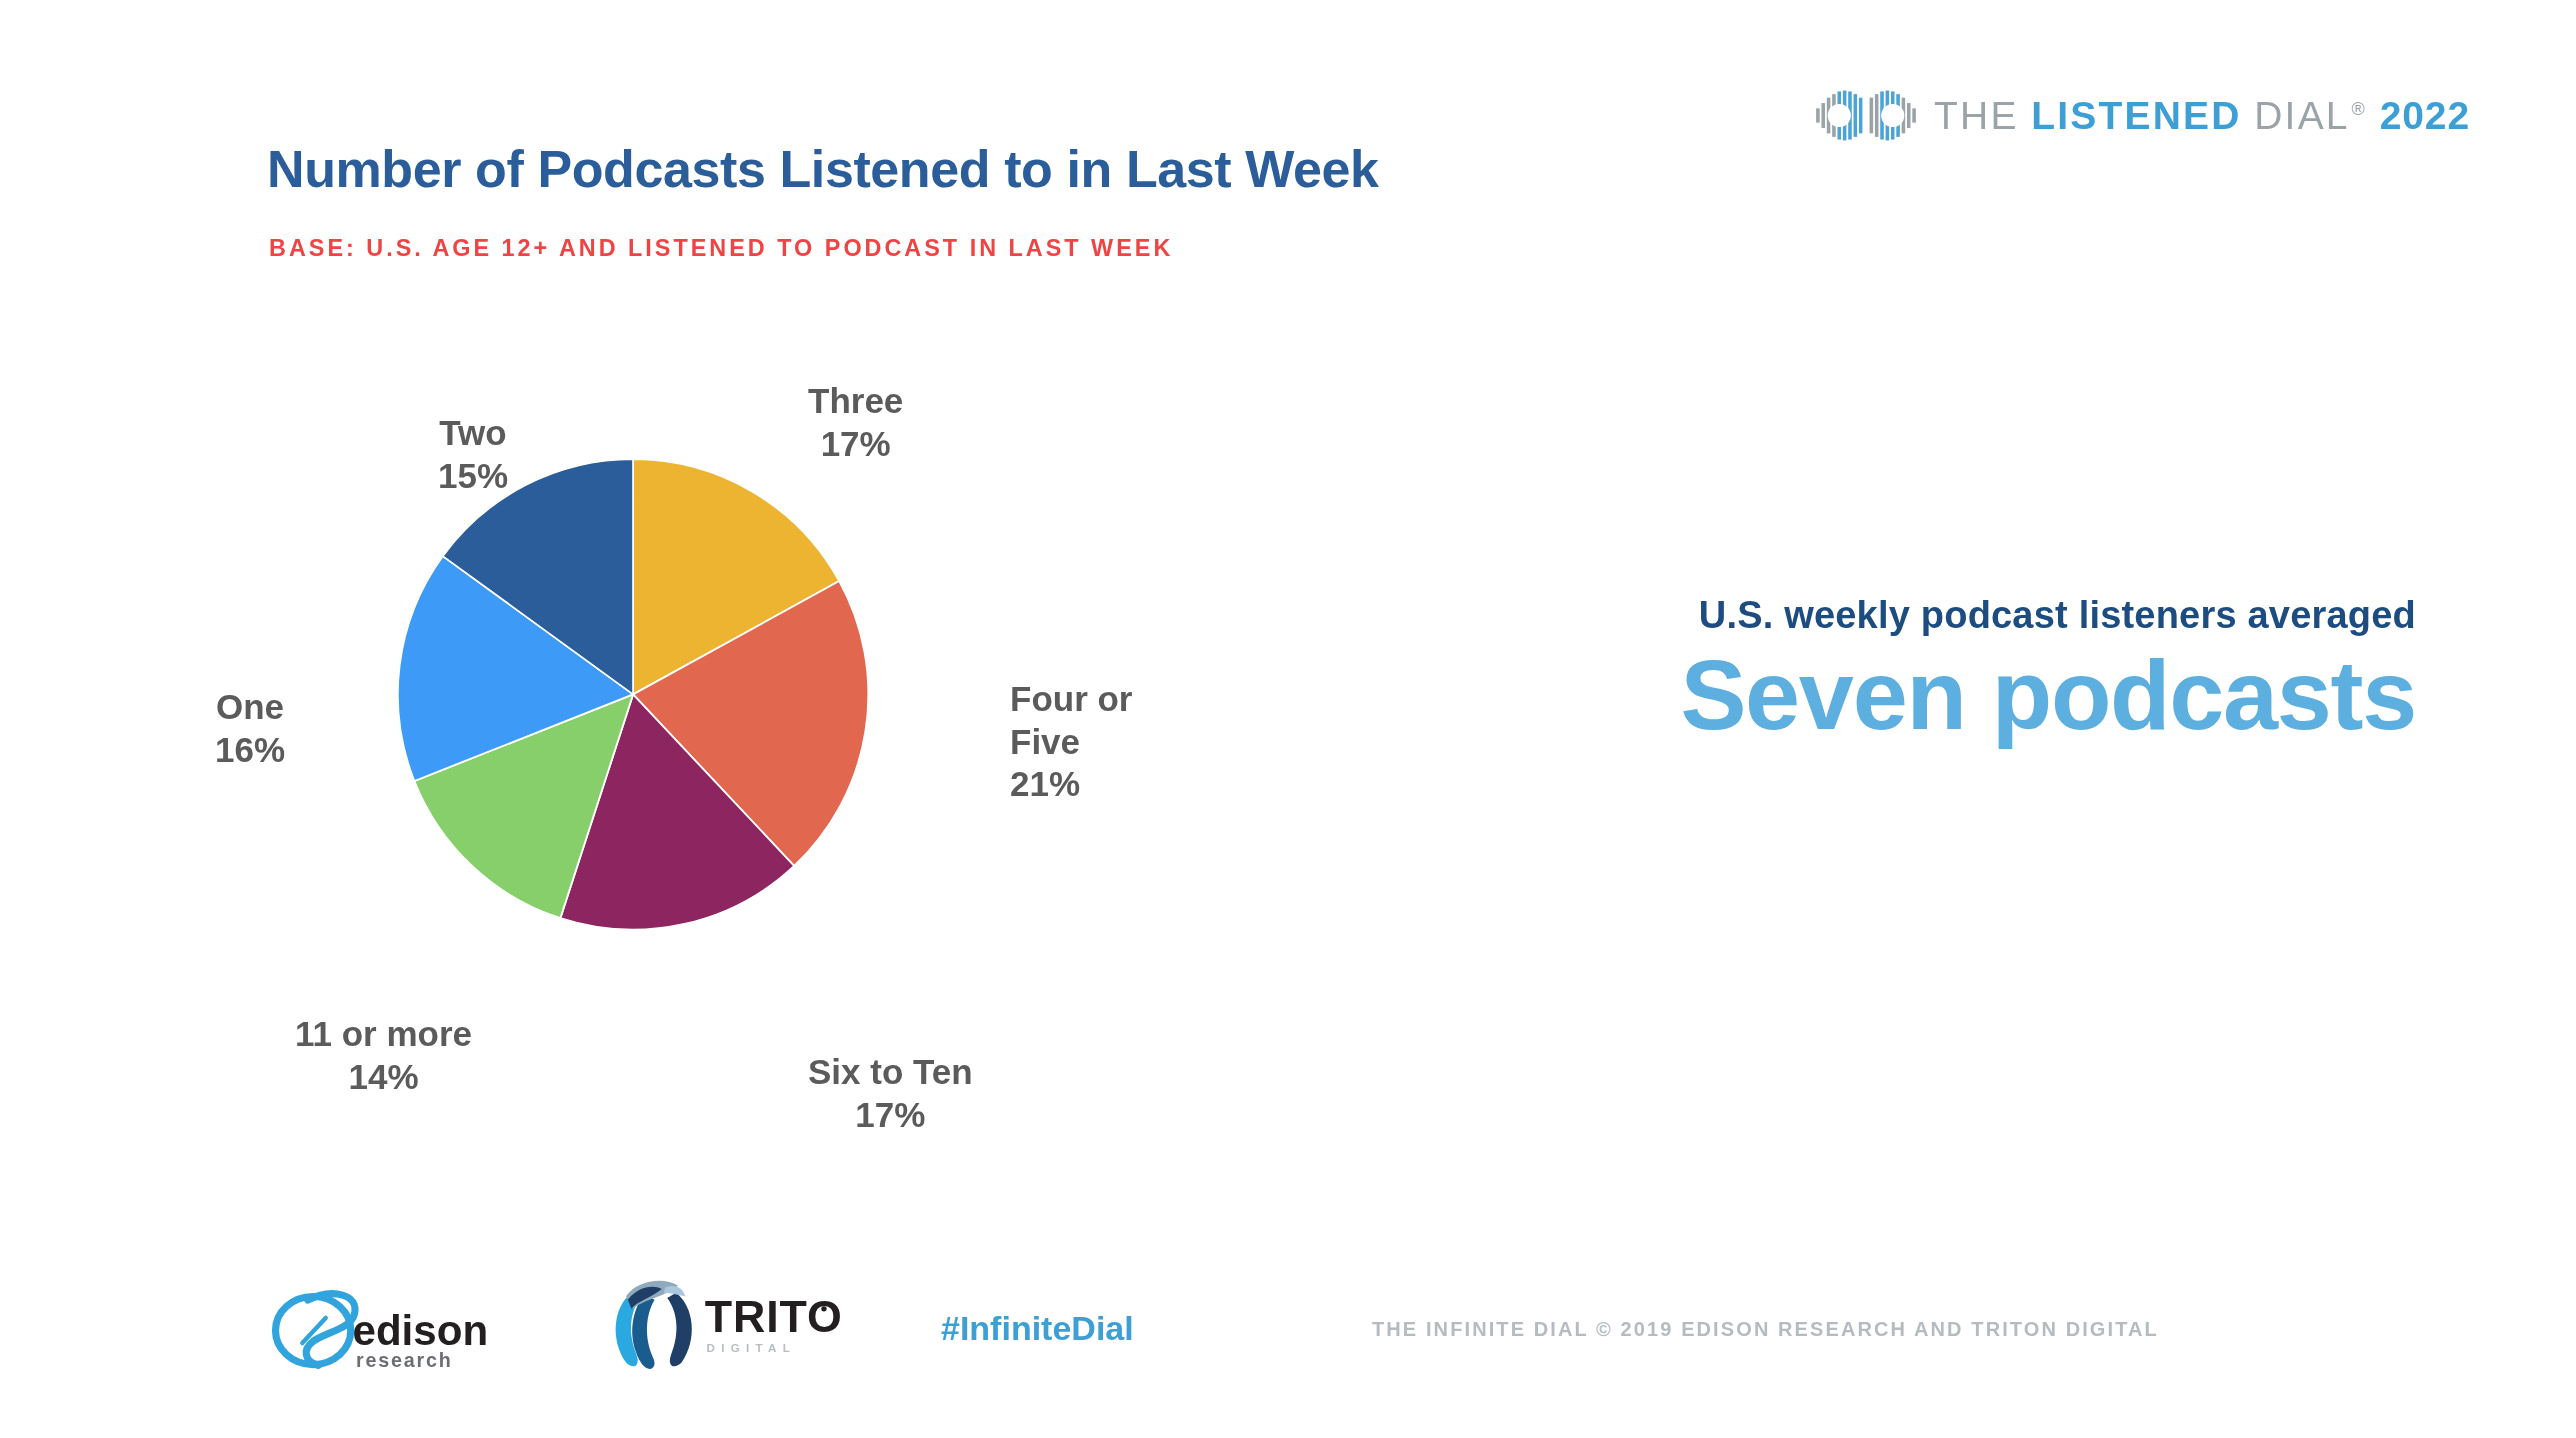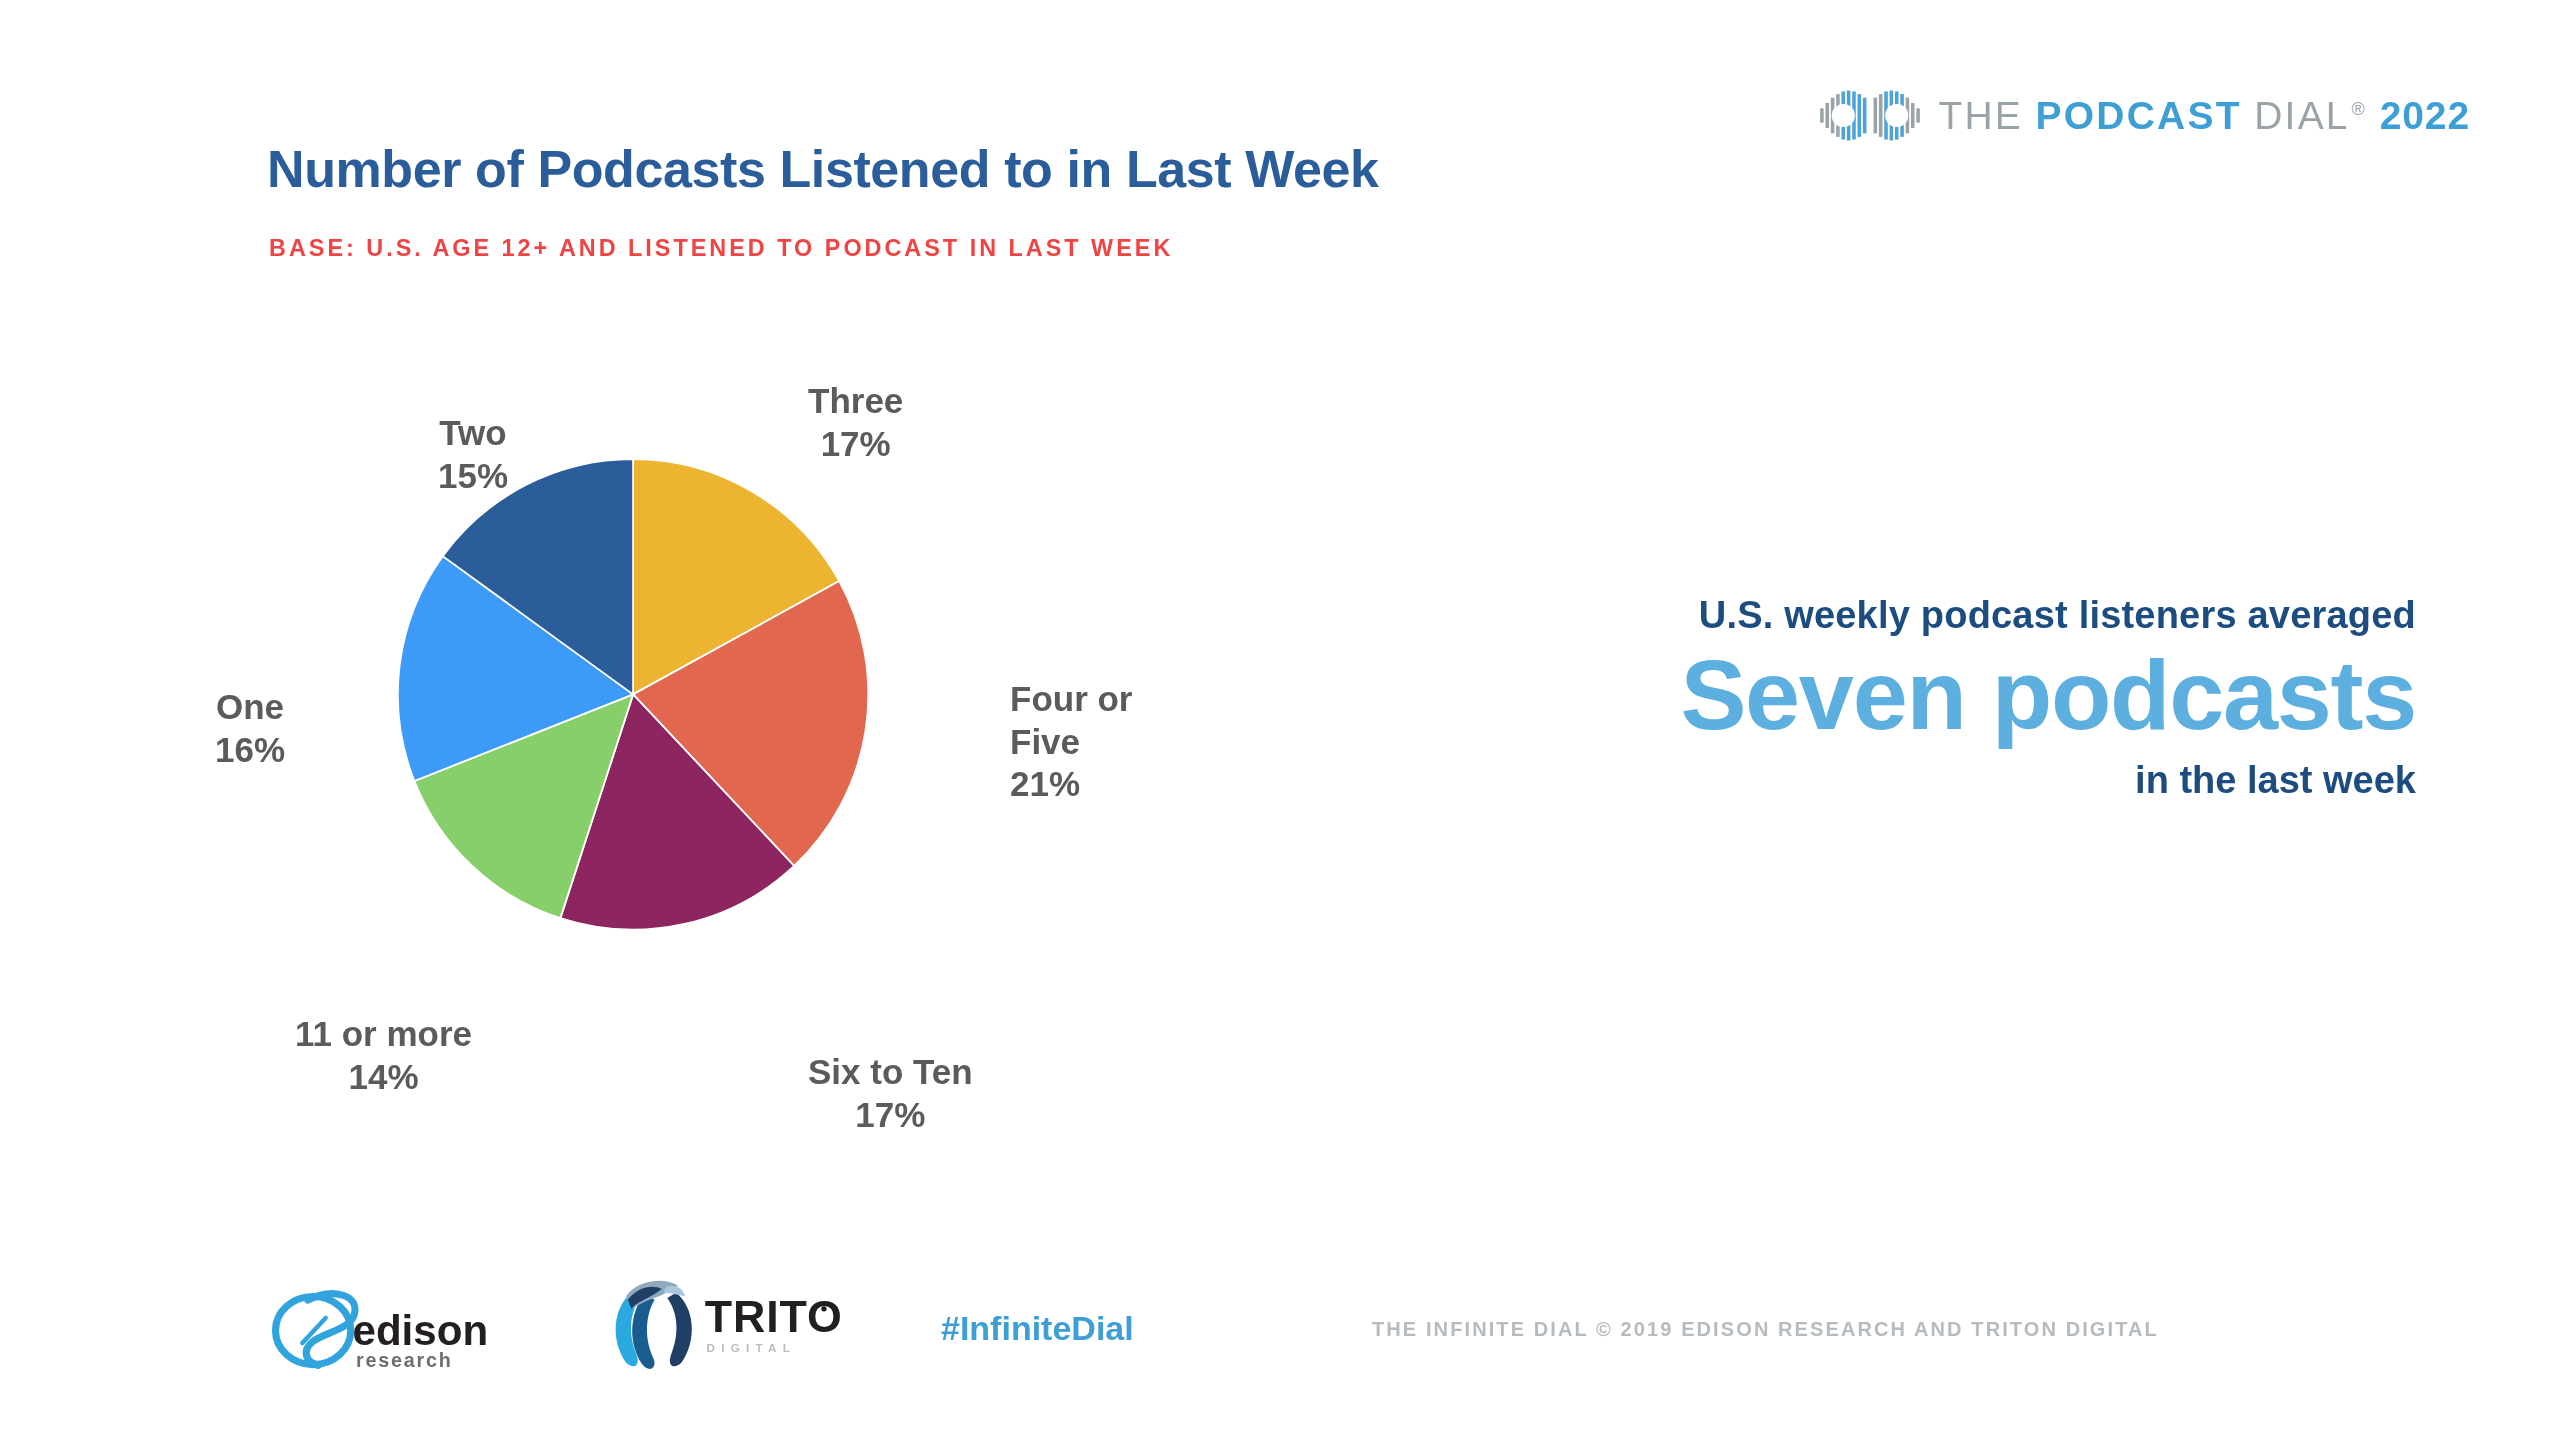--- a/index.html
+++ b/index.html
@@ -231,21 +231,21 @@
           <rect x="92" y="8" width="4" height="48" fill="#4ea3d6"></rect>
           <rect x="98" y="12" width="4" height="40" fill="#9aa3a8"></rect>
           <rect x="104" y="18" width="4" height="28" fill="#9aa3a8"></rect>
           <rect x="110" y="24" width="4" height="16" fill="#9aa3a8"></rect>
           <circle cx="88" cy="32" r="13" fill="#ffffff"></circle>
         </g>
       </g>
     </svg>
     <div id="brand-words">
       <span class="bw-the">THE</span>
-      <span class="bw-inf">PODCAST</span>
+      <span class="bw-inf">LISTENED</span>
       <span class="bw-dial"><span>DIAL</span><span class="bw-reg">®</span></span>
       <span class="bw-year">2022</span>
     </div>
   </div>
 
   <div id="title">Number of Podcasts Listened to in Last Week</div>
   <div id="subtitle">BASE: U.S. AGE 12+ AND LISTENED TO PODCAST IN LAST WEEK</div>
 
   <div id="pie-wrap">
     <svg id="pie-svg" width="1078" height="835" viewBox="0 0 1200 930">
@@ -293,21 +293,20 @@
 
     <div class="pie-label lbl-center" id="lbl-six-ten">
       <span>Six to Ten</span>
       <span class="pct">17%</span>
     </div>
   </div>
 
   <div id="callout">
     <div id="callout-top">U.S. weekly podcast listeners averaged</div>
     <div id="callout-big">Seven podcasts</div>
-    <div id="callout-bottom">in the last week</div>
   </div>
 
   <div id="footer">
 
     <svg id="edison-logo" viewBox="0 0 250 115">
       <g>
         <ellipse cx="52" cy="62" rx="42" ry="38" fill="none" stroke="#32a4dd" stroke-width="8"></ellipse>
         <path d="M 46 28 C 74 14, 104 22, 98 44 C 94 60, 66 64, 52 74 C 40 83, 42 97, 58 101" fill="none" stroke="#32a4dd" stroke-width="8" stroke-linecap="round"></path>
         <line x1="40" y1="76" x2="66" y2="48" stroke="#32a4dd" stroke-width="5" stroke-linecap="round"></line>
       </g>

